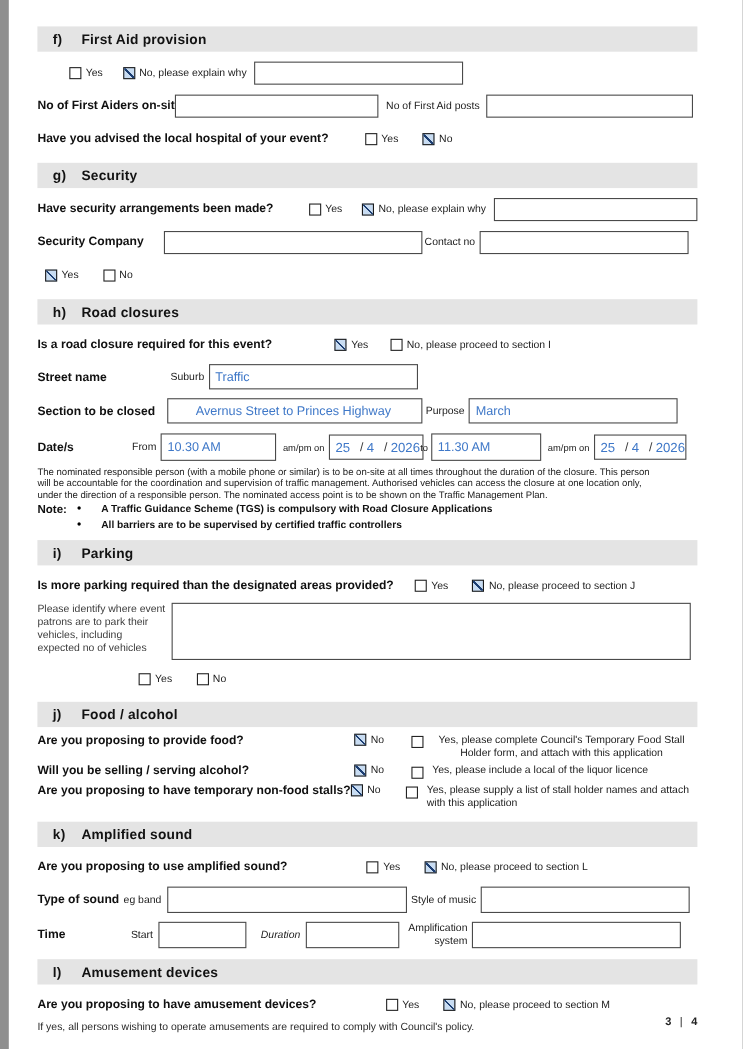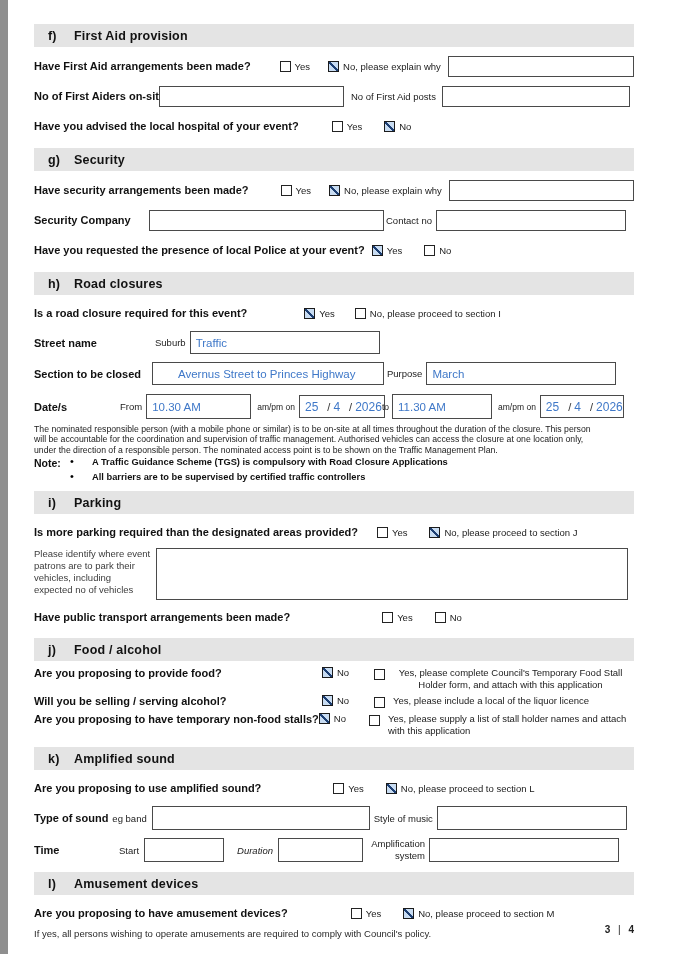--- a/index.html
+++ b/index.html
@@ -155,21 +155,20 @@
 <div class="page">
 <div class="sheet">
 
   <div style="height:24px"></div>
   <div class="sec-bar">
     <span class="letter">f)</span>
     <span class="title">First Aid provision</span>
   </div>
 
   <div class="row" style="margin-top:8px;">
-    <span class="q">Have First Aid arrangements been made?</span>
     <span class="cb-group" style="margin-left:29px;">
       <span class="cb"></span>
       <span class="lbl">Yes</span>
     </span>
     <span class="cb-group" style="margin-left:18px;">
       <span class="cb on"></span>
       <span class="lbl">No, please explain why</span>
     </span>
     <span class="box empty" style="width:190px;margin-left:7px;"></span>
   </div>
@@ -213,21 +212,20 @@
   </div>
 
   <div class="row" style="margin-top:8px;">
     <span class="q" style="width:115px;">Security Company</span>
     <span class="box empty" style="width:235px;"></span>
     <span class="lbl" style="margin-left:2px;">Contact no</span>
     <span class="box empty" style="width:190px;margin-left:4px;"></span>
   </div>
 
   <div class="row" style="margin-top:8px;">
-    <span class="q">Have you requested the presence of local Police at your event?</span>
     <span class="cb-group" style="margin-left:7px;">
       <span class="cb on"></span>
       <span class="lbl">Yes</span>
     </span>
     <span class="cb-group" style="margin-left:22px;">
       <span class="cb"></span>
       <span class="lbl">No</span>
     </span>
   </div>
 
@@ -324,21 +322,20 @@
     <div class="lbl-wrap" style="width:122px;color:#3c3c3c;">
       <div>Please identify where event</div>
       <div>patrons are to park their</div>
       <div>vehicles, including</div>
       <div>expected no of vehicles</div>
     </div>
     <span class="box tall empty" style="width:472px;"></span>
   </div>
 
   <div class="row" style="margin-top:6px;">
-    <span class="q">Have public transport arrangements been made?</span>
     <span class="cb-group" style="margin-left:92px;">
       <span class="cb"></span>
       <span class="lbl">Yes</span>
     </span>
     <span class="cb-group" style="margin-left:22px;">
       <span class="cb"></span>
       <span class="lbl">No</span>
     </span>
   </div>
 

